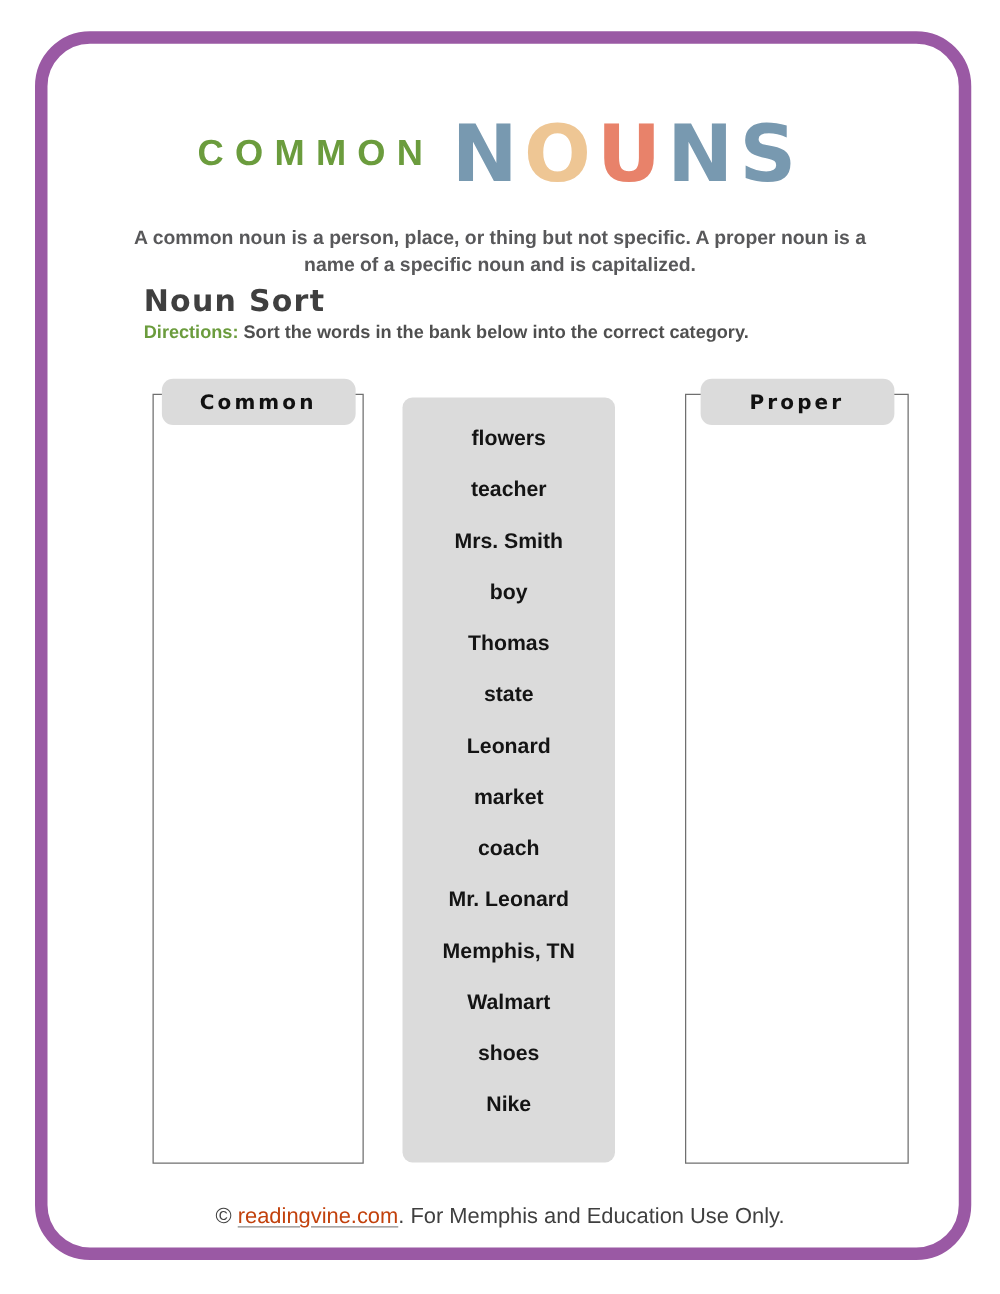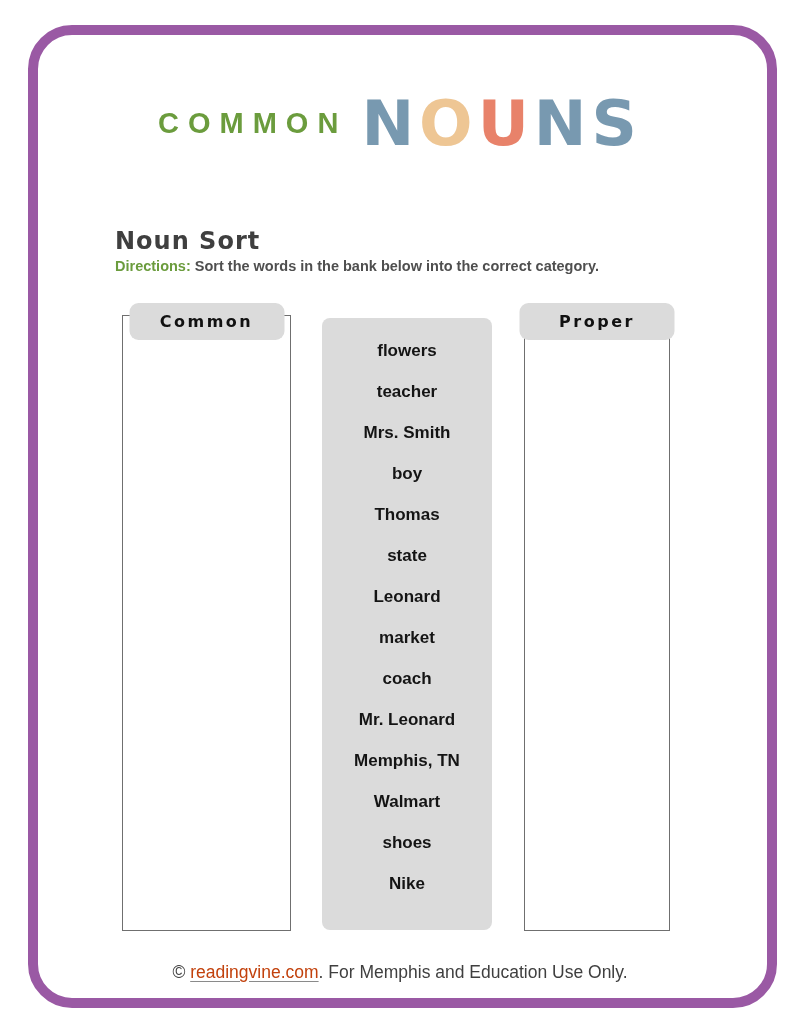--- a/index.html
+++ b/index.html
@@ -80,21 +80,21 @@
   }
   .directions .dir-label { color: #6b9c3d; }
 
   
   .drop-box {
     position: absolute;
     background: #ffffff;
     border: 1px solid #6f6f6f;
   }
   .drop-box.common { left: 122px; top: 315px; width: 169px; height: 616px; }
-  .drop-box.proper { left: 524px; top: 315px; width: 146px; height: 616px; }
+  .drop-box.proper { left: 548px; top: 315px; width: 179px; height: 616px; }
   .pill {
     position: absolute;
     top: -13px; left: 50%;
     transform: translateX(-50%);
     width: 155px; height: 37px;
     background: #dcdcdc;
     border-radius: 9px;
     display: flex;
     align-items: center;
     justify-content: center;
@@ -151,20 +151,21 @@
 
   <div class="title-row">
     <div class="title-green" style="color: rgb(107, 156, 61);">
       <span class="t1">COMMON</span>
     </div>
     <div class="title-word">
       <span style="color: rgb(120, 153, 176);">N</span><span style="color: rgb(238, 198, 148);">O</span><span style="color: rgb(232, 130, 106);">U</span><span style="color: rgb(120, 153, 176);">N</span><span style="color: rgb(120, 153, 176);">S</span>
     </div>
   </div>
 
+  <p class="intro">A common noun is a person, place, or thing but not specific. A proper noun is a name of a specific noun and is capitalized.</p>
 
   <h2 class="section-heading">Noun Sort</h2>
 
   <p class="directions">
     <span class="dir-label" style="color: rgb(107, 156, 61);">Directions:</span><span> Sort the words in the bank below into the correct category.</span>
   </p>
 
   <div class="drop-box common">
     <div class="pill" style="background: rgb(219, 219, 219);">
       <span>Common</span>

